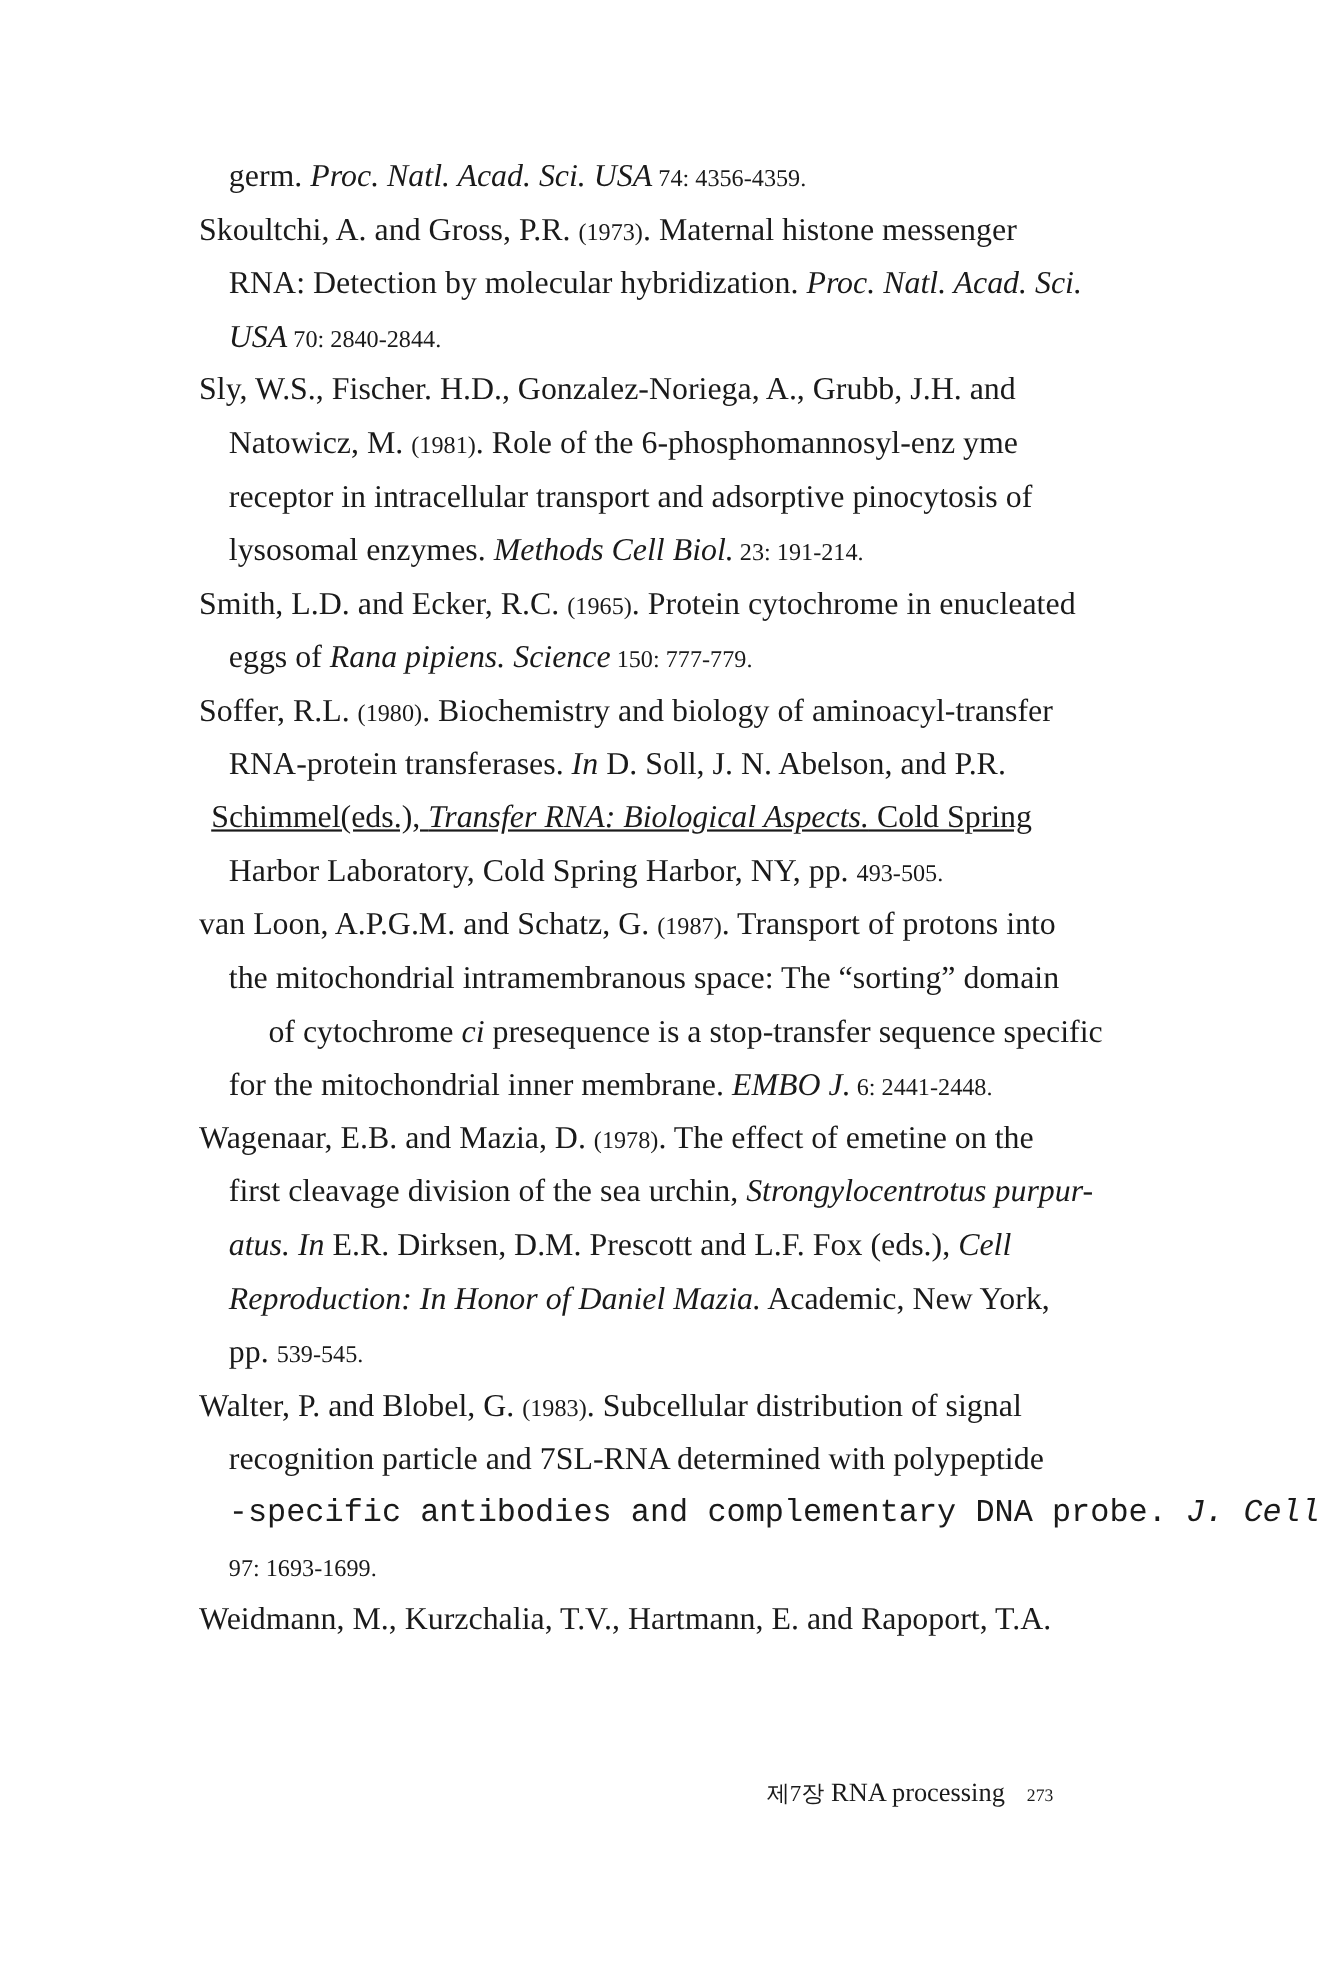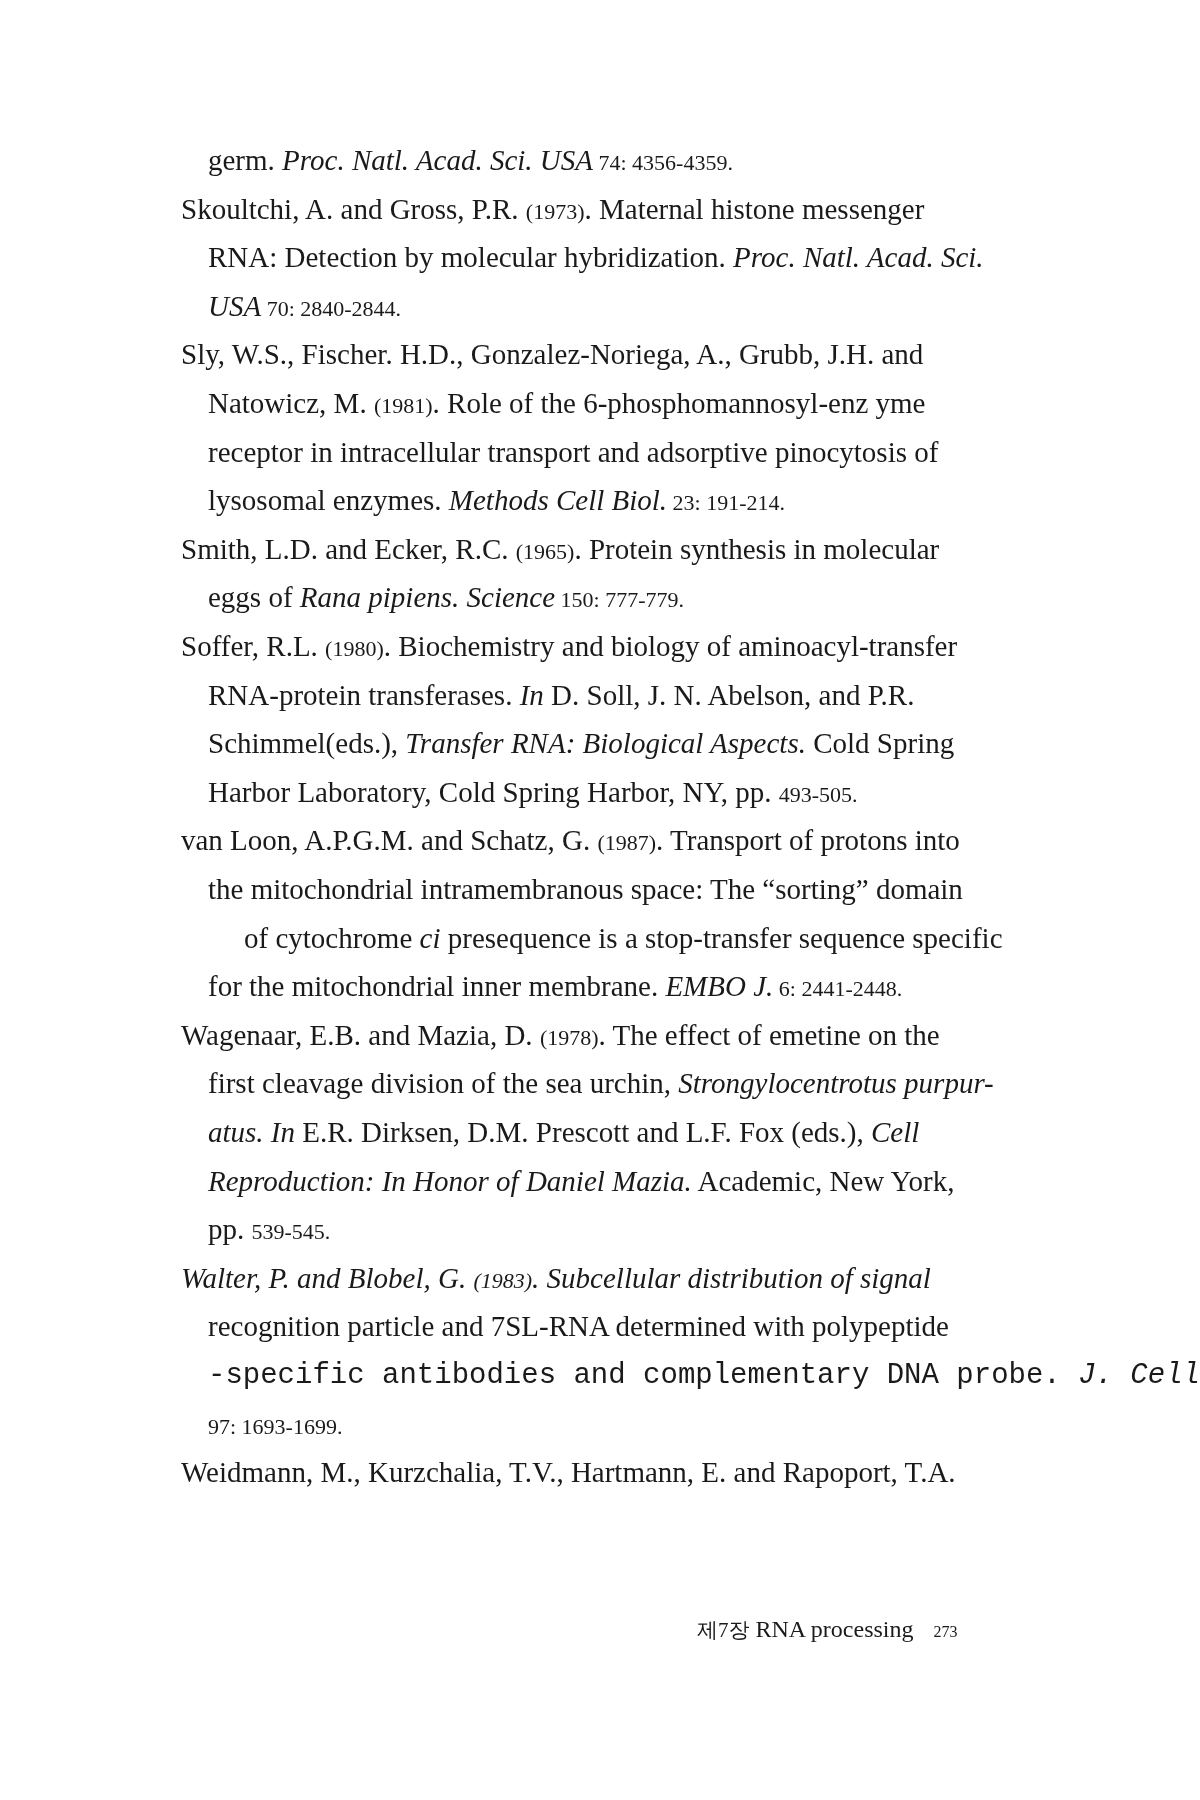--- a/index.html
+++ b/index.html
@@ -26,44 +26,44 @@
         <div class="line" style="left: 208px; top: 241.2px;"><span>RNA: Detection by molecular hybridization. </span><i>Proc. Natl. Acad. Sci.</i></div>
         <div class="line" style="left: 208px; top: 289.8px;"><i>USA</i><span class="num"> 70: 2840-2844.</span></div>
       </div>
       <div>
         <div class="line" style="left: 181px; top: 338.4px;"><span>Sly, W.S., Fischer. H.D., Gonzalez-Noriega, A., Grubb, J.H. and</span></div>
         <div class="line" style="left: 208px; top: 387px;"><span>Natowicz, M. </span><span class="num">(1981)</span><span>. Role of the 6-phosphomannosyl-enz yme</span></div>
         <div class="line" style="left: 208px; top: 435.6px;"><span>receptor in intracellular transport and adsorptive pinocytosis of</span></div>
         <div class="line" style="left: 208px; top: 484.2px;"><span>lysosomal enzymes. </span><i>Methods Cell Biol.</i><span class="num"> 23: 191-214.</span></div>
       </div>
       <div>
-        <div class="line" style="left: 181px; top: 532.8px;"><span>Smith, L.D. and Ecker, R.C. </span><span class="num">(1965)</span><span>. Protein synthesis in molecular</span></div>
+        <div class="line" style="left: 181px; top: 532.8px;"><span>Smith, L.D. and Ecker, R.C. </span><span class="num">(1965)</span><span>. Protein cytochrome in enucleated</span></div>
         <div class="line" style="left: 208px; top: 581.4px;"><span>eggs of </span><i>Rana pipiens. Science</i><span class="num"> 150: 777-779.</span></div>
       </div>
       <div>
         <div class="line" style="left: 181px; top: 630px;"><span>Soffer, R.L. </span><span class="num">(1980)</span><span>. Biochemistry and biology of aminoacyl-transfer</span></div>
         <div class="line" style="left: 208px; top: 678.6px;"><span>RNA-protein transferases. </span><i>In</i><span> D. Soll, J. N. Abelson, and P.R.</span></div>
-        <div class="line" style="left: 208px; top: 727.2px;"><span>Schimmel(eds.), </span><i>Transfer RNA: Biological Aspects.</i><span> Cold Spring</span></div>
+        <div class="line" style="left: 192px; top: 727.2px; text-decoration: underline;"><span>Schimmel(eds.), </span><i>Transfer RNA: Biological Aspects.</i><span> Cold Spring</span></div>
         <div class="line" style="left: 208px; top: 775.8px;"><span>Harbor Laboratory, Cold Spring Harbor, NY, pp. </span><span class="num">493-505.</span></div>
       </div>
       <div>
         <div class="line" style="left: 181px; top: 824.4px;"><span>van Loon, A.P.G.M. and Schatz, G. </span><span class="num">(1987)</span><span>. Transport of protons into</span></div>
         <div class="line" style="left: 208px; top: 873px;"><span>the mitochondrial intramembranous space: The “sorting” domain</span></div>
         <div class="line" style="left: 208px; top: 921.6px; margin-left: 36px;"><span>of cytochrome </span><i>ci</i><span> presequence is a stop-transfer sequence specific</span></div>
         <div class="line" style="left: 208px; top: 970.2px;"><span>for the mitochondrial inner membrane. </span><i>EMBO J.</i><span class="num"> 6: 2441-2448.</span></div>
       </div>
       <div>
         <div class="line" style="left: 181px; top: 1018.8px;"><span>Wagenaar, E.B. and Mazia, D. </span><span class="num">(1978)</span><span>. The effect of emetine on the</span></div>
         <div class="line" style="left: 208px; top: 1067.4px;"><span>first cleavage division of the sea urchin, </span><i>Strongylocentrotus purpur-</i></div>
         <div class="line" style="left: 208px; top: 1116px;"><i>atus. In</i><span> E.R. Dirksen, D.M. Prescott and L.F. Fox (eds.), </span><i>Cell</i></div>
         <div class="line" style="left: 208px; top: 1164.6px; text-align: right;"><i>Reproduction: In Honor of Daniel Mazia.</i><span> Academic, New York,</span></div>
         <div class="line" style="left: 208px; top: 1213.2px;"><span>pp. </span><span class="num">539-545.</span></div>
       </div>
       <div>
-        <div class="line" style="left: 181px; top: 1261.8px; font-style: italic;"><span>Walter, P. and Blobel, G. </span><span class="num">(1983)</span><span>. Subcellular distribution of signal</span></div>
+        <div class="line" style="left: 181px; top: 1261.8px;"><span>Walter, P. and Blobel, G. </span><span class="num">(1983)</span><span>. Subcellular distribution of signal</span></div>
         <div class="line" style="left: 208px; top: 1310.4px;"><span>recognition particle and 7SL-RNA determined with polypeptide</span></div>
         <div class="line" style="left: 208px; top: 1359px; font-family: Liberation Mono, monospace;"><span>-specific antibodies and complementary DNA probe. </span><i>J. Cell Biol.</i></div>
         <div class="line" style="left: 208px; top: 1407.6px;"><span class="num">97: 1693-1699.</span></div>
       </div>
       <div>
         <div class="line" style="left: 181px; top: 1456.2px;"><span>Weidmann, M., Kurzchalia, T.V., Hartmann, E. and Rapoport, T.A.</span></div>
       </div>
     </div>
 
   <div class="footer">

